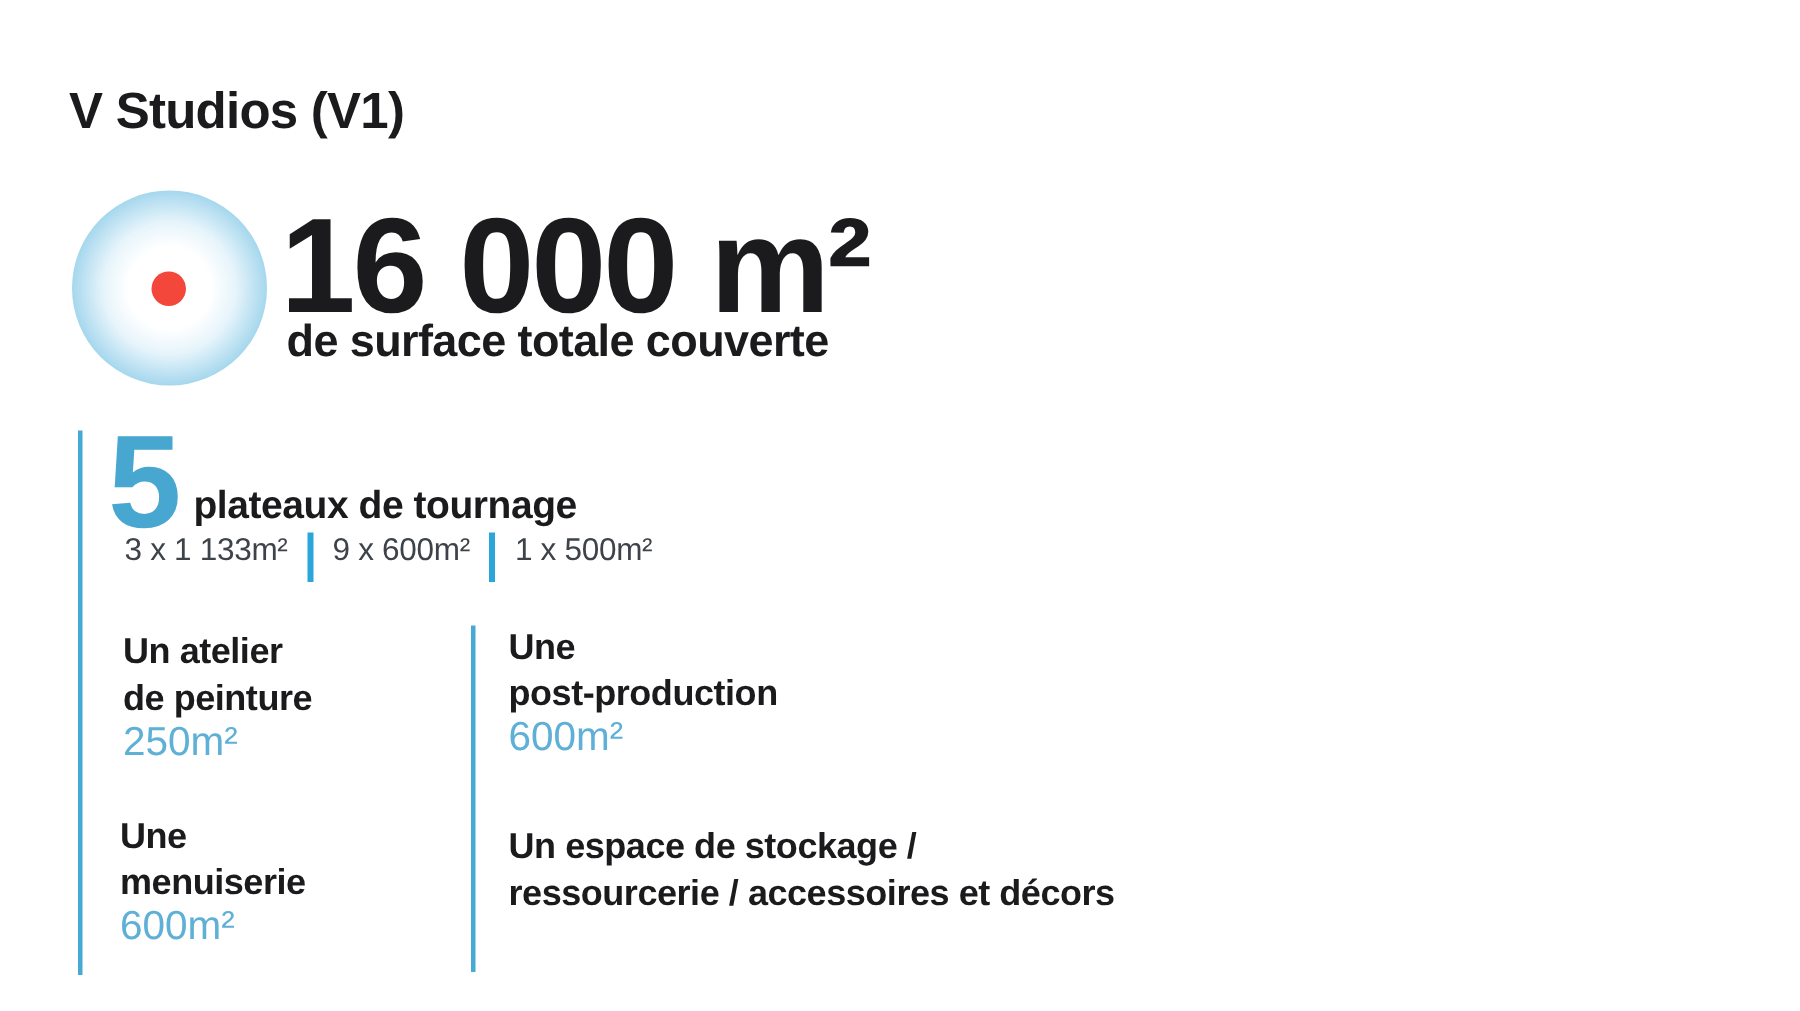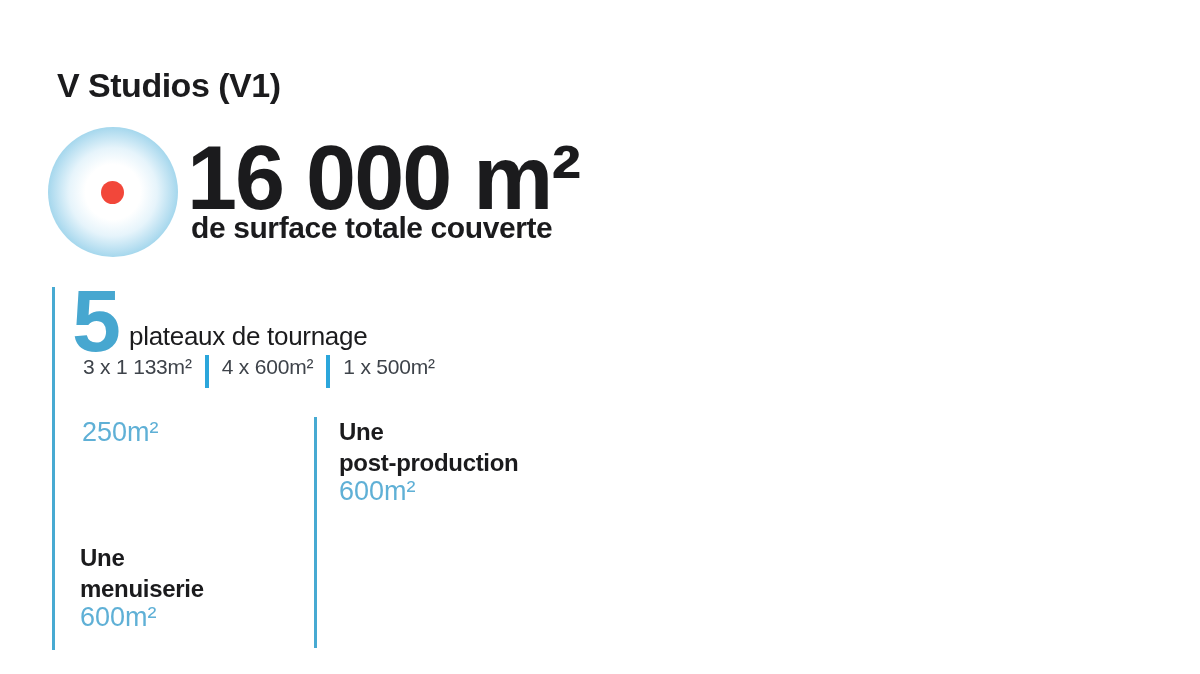--- a/index.html
+++ b/index.html
@@ -16,21 +16,21 @@
   html,body{margin:0;padding:0;}
   body{
     width:1200px;height:674px;background:#ffffff;
     font-family:"Liberation Sans", sans-serif;
     color:var(--text-dark);
     position:relative;overflow:hidden;
   }
   .slide{position:absolute;inset:0;}
 
   .title{
-    position:absolute;left:42px;top:52px;margin:15px;
+    position:absolute;left:42px;top:52px;margin:4px;
     font-size:34px;font-weight:700;letter-spacing:-0.5px;line-height:1.1;
   }
 
   
   .hero-icon{
     position:absolute;left:48px;top:127px;width:130px;height:130px;border-radius:50%;
     background:radial-gradient(circle at 50% 50%,
       #ffffff 0%, #ffffff 30%, #e6f4fb 48%, #b3ddf0 66%,
       #7cc7e4 84%, var(--circle-blue) 95%, #79c3e2 100%);
   }
@@ -52,21 +52,21 @@
   .rail-left{left:52px;top:287px;height:363px;}
   .rail-mid{left:314px;top:417px;height:231px;}
 
   
   .stage-count{
     position:absolute;left:72px;top:277px;
     font-size:88px;font-weight:700;line-height:1;color:var(--accent-count);
   }
   .stage-label{
     position:absolute;left:129px;top:323px;
-    font-size:26px;font-weight:400;letter-spacing:-0.3px;line-height:1;
+    font-size:26px;font-weight:700;letter-spacing:-0.3px;line-height:1;
   }
   .breakdown{
     position:absolute;left:83px;top:355px;height:34px;
     display:flex;
     font-size:21px;color:var(--text-gray);letter-spacing:-0.2px;
   }
   .breakdown .sep{width:4px;height:33px;background:var(--accent-sep);margin:0 13px;}
 
   
   .fac{position:absolute;}
@@ -97,37 +97,41 @@
 
   <div class="rail rail-left"></div>
   <div class="rail rail-mid"></div>
 
   <div class="stage-count">5</div>
   <div class="stage-label">plateaux de tournage</div>
 
   <div class="breakdown">
     <span>3 x 1 133m²</span>
     <span class="sep"></span>
-    <span>4 x 600m²</span>
+    <span>9 x 600m²</span>
     <span class="sep"></span>
     <span>1 x 500m²</span>
   </div>
 
   <div class="fac fac-1">
+    <div class="name">Un atelier
+de peinture</div>
     <div class="area">250m²</div>
   </div>
 
   <div class="fac fac-2">
     <div class="name">Une
 post-production</div>
     <div class="area">600m²</div>
   </div>
 
   <div class="fac fac-3">
     <div class="name">Une
 menuiserie</div>
     <div class="area">600m²</div>
   </div>
 
   <div class="fac fac-4">
+    <div class="name">Un espace de stockage /
+ressourcerie / accessoires et décors</div>
   </div>
 
 </div>
 
 </body></html>

